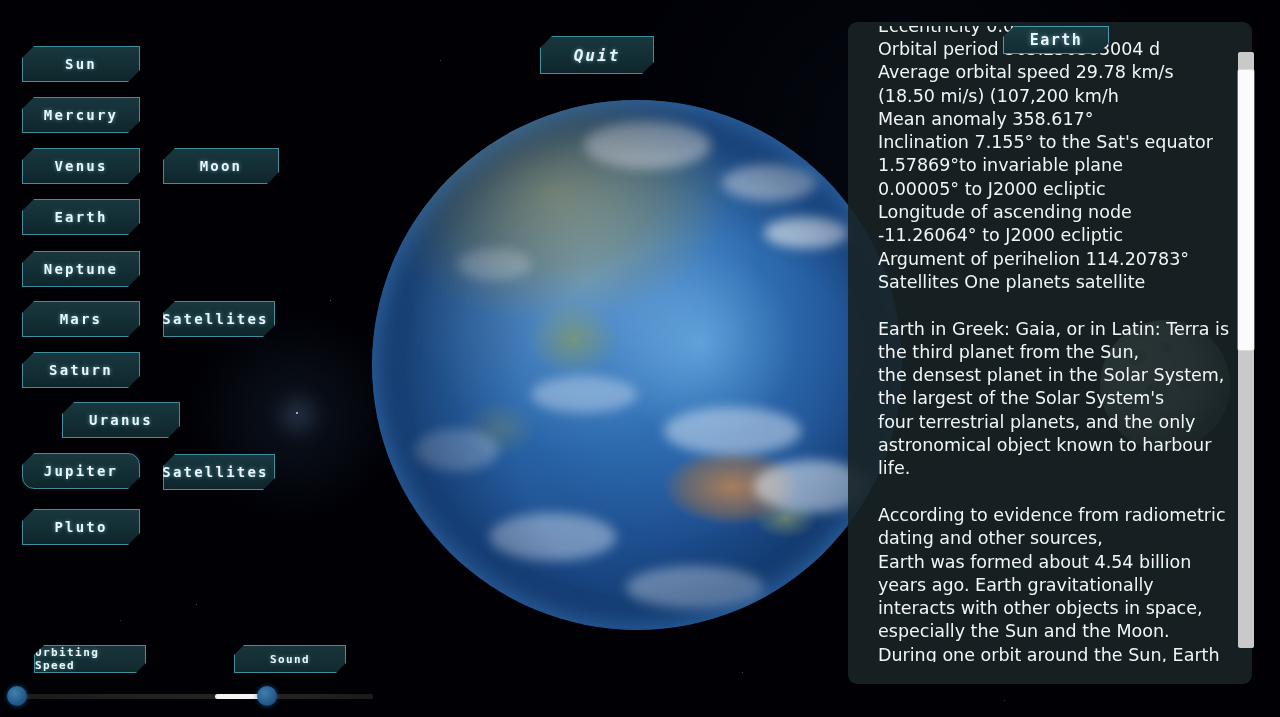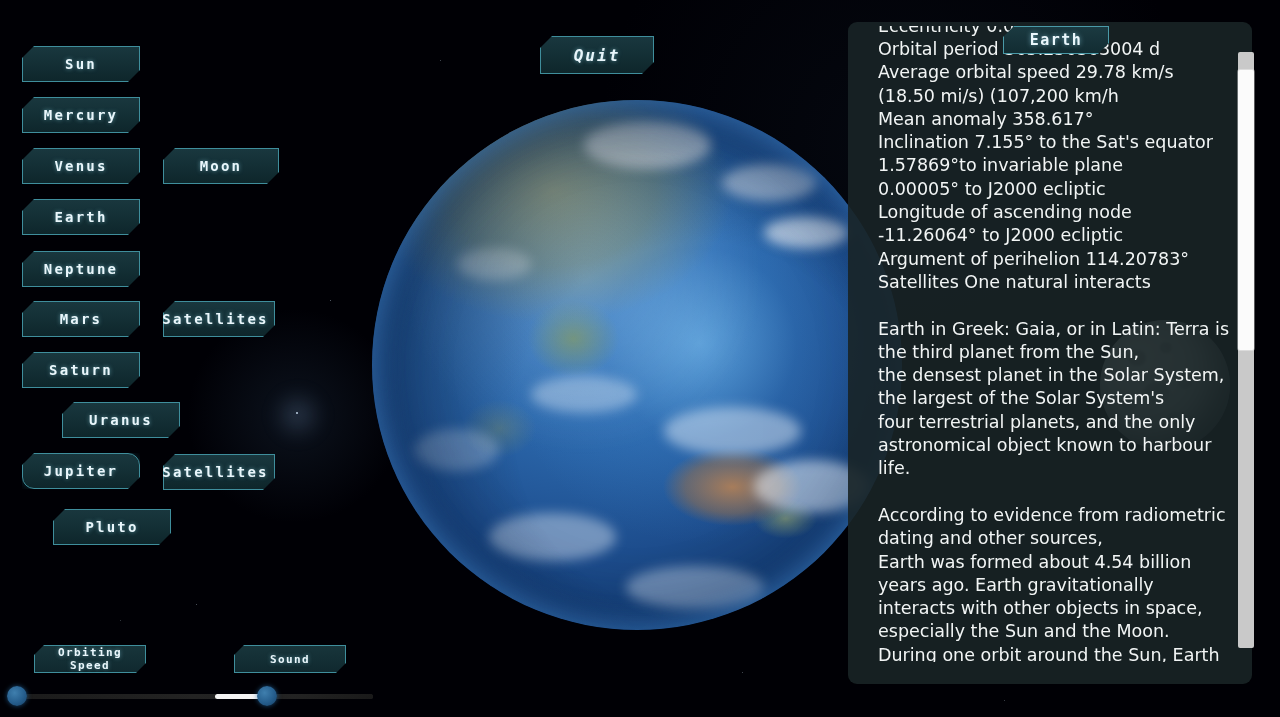--- a/index.html
+++ b/index.html
@@ -190,21 +190,21 @@
       <div class="hud-btn" style="left: 22px; top: 402px; width: 116px; margin-left: 40px;">
         <span class="deco tl"></span>
         <span class="lbl">Uranus</span>
         <span class="deco br"></span>
       </div>
       <div class="hud-btn" style="left: 22px; top: 453px; width: 116px; border-radius: 12px;">
         <span class="deco tl"></span>
         <span class="lbl">Jupiter</span>
         <span class="deco br"></span>
       </div>
-      <div class="hud-btn" style="left: 22px; top: 509px; width: 116px; margin-left: 31px;">
+      <div class="hud-btn" style="left: 22px; top: 509px; width: 116px;">
         <span class="deco tl"></span>
         <span class="lbl">Pluto</span>
         <span class="deco br"></span>
       </div>
     </div>
 
   <div id="satellite-nav">
       <div class="hud-btn" style="left: 163px; top: 148px; width: 114px;">
         <span class="deco tl"></span>
         <span class="lbl">Moon</span>
@@ -224,21 +224,21 @@
       </div>
     </div>
 
   <div class="hud-btn" id="quit-button">
     <span class="deco tl"></span>
     <span class="lbl">Quit</span>
     <span class="deco br"></span>
   </div>
 
   <div id="slider-zone">
-      <div class="slider-label" style="left: 34px; top: 645px; width: 110px; text-align: center;">
+      <div class="slider-label" style="left: 34px; top: 645px; width: 110px;">
         <span class="deco tl"></span>
         <span>Orbiting Speed</span>
         <span class="deco br"></span>
       </div>
       <div class="slider" style="left: 17px; top: 687px; width: 356px;">
         <div class="s-track"></div>
         <div class="s-knob" style="left: calc(0% - 10px);"></div>
       </div>
       <div class="slider-label" style="left: 234px; top: 645px; width: 110px;">
         <span class="deco tl"></span>
@@ -259,21 +259,21 @@
         <p style="position: absolute; top: -11px; left: 0px; white-space: nowrap;">Eccentricity    0.0167086</p>
       </div>
       <p>Orbital period     365.256363004 d</p>
       <p>Average orbital speed  29.78 km/s (18.50 mi/s) (107,200 km/h</p>
       <p>Mean anomaly    358.617°</p>
       <p>Inclination     7.155° to the Sat's equator</p>
       <p>1.57869°to invariable plane</p>
       <p>0.00005° to J2000 ecliptic</p>
       <p>Longitude of ascending node     -11.26064° to J2000 ecliptic</p>
       <p>Argument of perihelion   114.20783°</p>
-      <p>Satellites   One natural interacts</p>
+      <p>Satellites   One planets satellite</p>
       <div class="blank"></div>
       <p>Earth in Greek: Gaia, or in Latin: Terra is the third planet from the Sun,</p>
       <p> the densest planet in the Solar System, the largest of the Solar System's</p>
       <p> four terrestrial planets, and the only astronomical object known to harbour life.</p>
       <div class="blank"></div>
       <p>According to evidence from radiometric dating and other sources,</p>
       <p> Earth was formed about 4.54 billion years ago. Earth gravitationally</p>
       <p> interacts with other objects in space, especially the Sun and the Moon.</p>
       <p> During one orbit around the Sun, Earth</p>
     </div>

